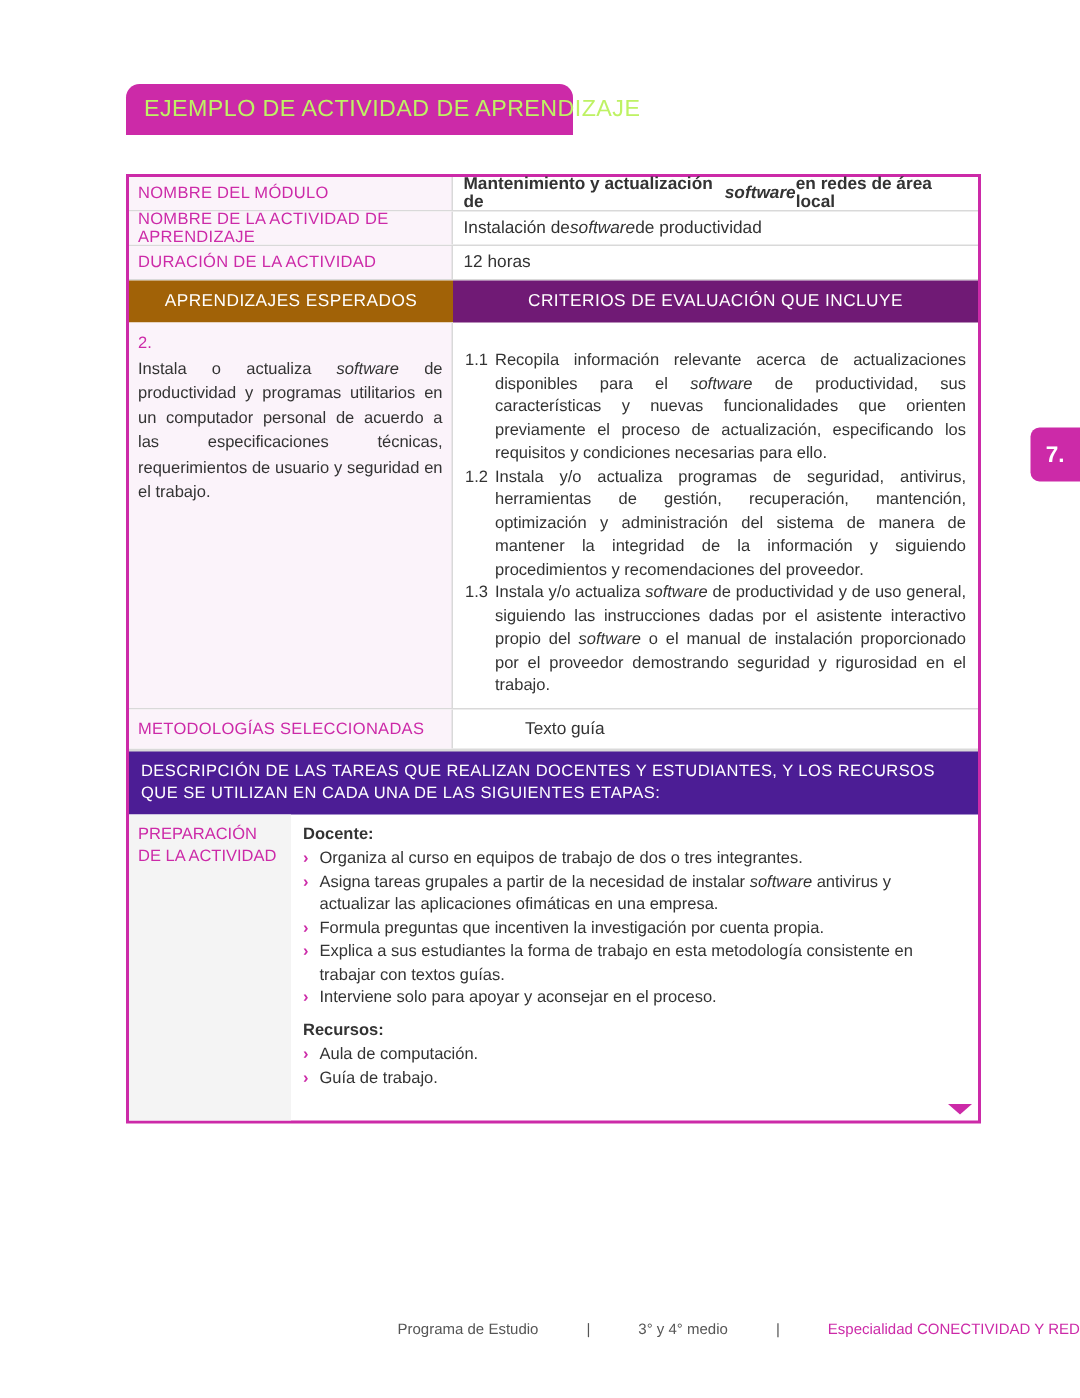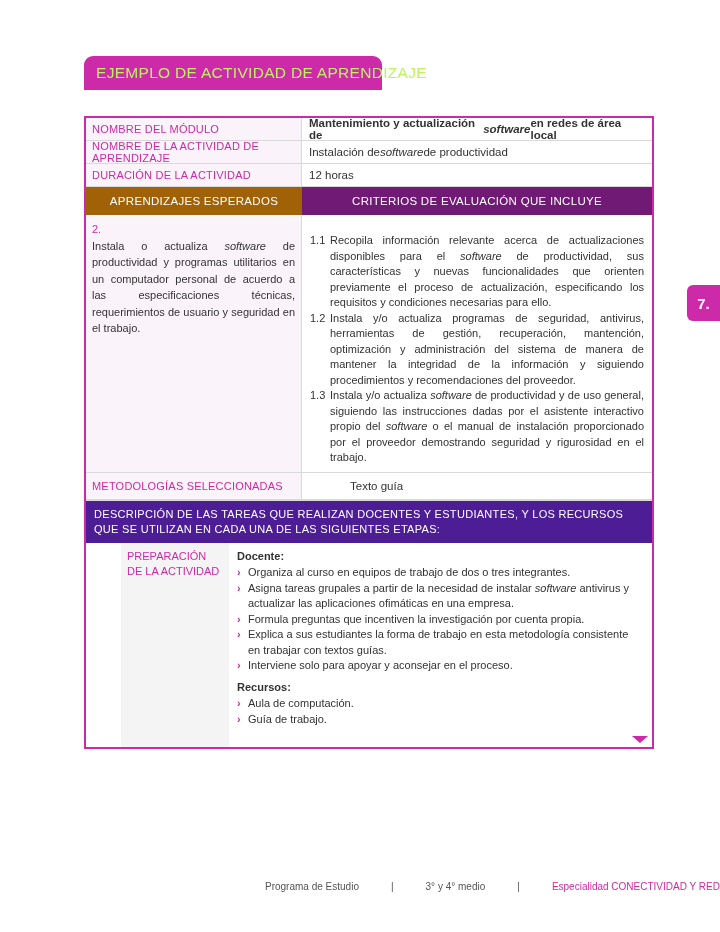--- a/index.html
+++ b/index.html
@@ -44,21 +44,21 @@
   .learn-r { flex: 1; padding: 18px 8px 6px 8px; font-size: 11px; line-height: 15.5px; }
   .crit { display: flex; text-align: justify; }
   .crit-num { width: 20px; flex-shrink: 0; }
   .crit-text { flex: 1; }
   .desc-head {
     background: #4c1d95; color: #fff; font-size: 11px; line-height: 15px;
     padding: 6px 8px; letter-spacing: 0.3px; border-top: 1px solid #d9d9d9;
   }
   .prep-row { display: flex; }
   .prep-l { width: 108px; box-sizing: border-box; padding: 6px 6px; background: #f4f4f4;
-    color: #cc2aa8; font-size: 11px; line-height: 15.5px; margin-left: 35px; }
+    color: #cc2aa8; font-size: 11px; line-height: 15.5px; }
   .prep-r { flex: 1; padding: 6px 10px 20px 8px; font-size: 11px; line-height: 15.5px; position: relative; }
   .sub-head { font-weight: bold; margin-bottom: 1px; }
   .bul { display: flex; }
   .bul-mark { width: 11px; flex-shrink: 0; color: #cc2aa8; font-weight: bold; }
   .bul-text { flex: 1; }
   .gap { height: 6px; }
   .tri {
     position: absolute; right: 4px; bottom: 4px; width: 0; height: 0;
     border-left: 8px solid transparent; border-right: 8px solid transparent;
     border-top: 7px solid #cc2aa8;

